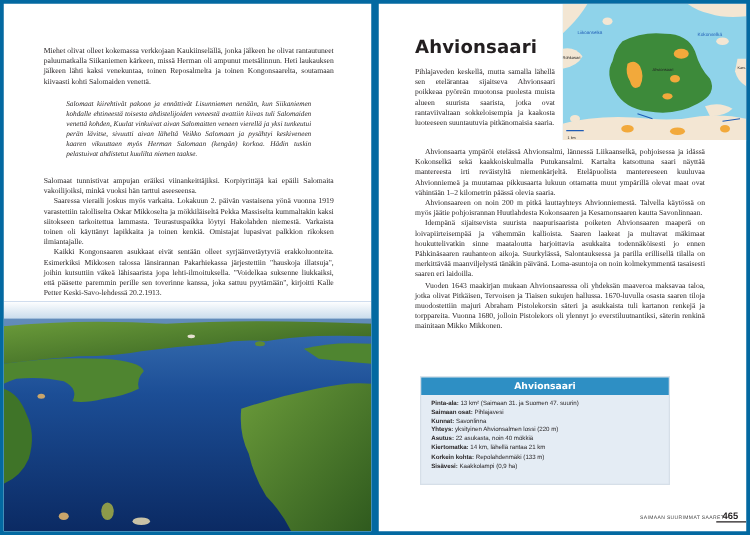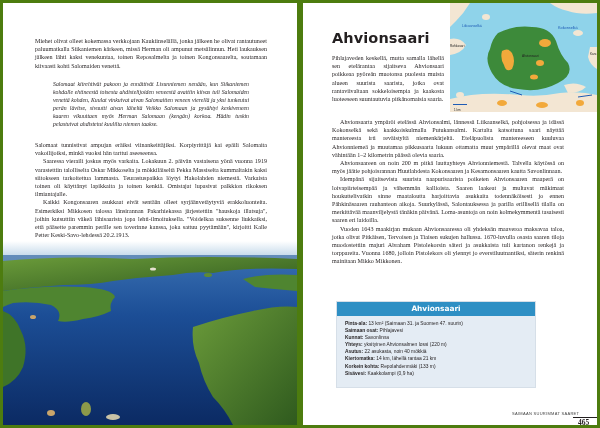--- a/index.html
+++ b/index.html
@@ -1,17 +1,17 @@
 <!DOCTYPE html>
 <html><head>
   <meta charset="utf-8">
   <style>
     * { box-sizing: border-box; margin: 0; padding: 0; }
     html, body { width: 600px; height: 428px; overflow: hidden; background: #000; }
-    .spread { position: relative; width: 600px; height: 428px; background: #4d7c0f; }
+    .spread { position: relative; width: 600px; height: 428px; background: #0369a1; }
     .page { position: absolute; top: 3px; height: 422px; background: #fff; overflow: hidden; }
     .page.left { left: 3px; width: 294px; }
     .page.right { left: 303px; width: 294px; }
     .body-text { font-family: "Liberation Serif", serif; font-size: 6.1px; line-height: 8.2px; color: #231f20; text-align: justify; }
     .body-text p { text-indent: 8px; }
     .body-text p.noindent { text-indent: 0; }
 
     
     .left .txt1 { position: absolute; left: 32px; top: 34px; width: 232px; }
     .left .quote { position: absolute; left: 50px; top: 77px; width: 196px; font-style: italic; font-size: 5.8px; line-height: 8.1px; }
@@ -23,21 +23,21 @@
     .map { position: absolute; left: 147px; top: 0; width: 147px; height: 110px; overflow: hidden; border-bottom: 1px solid #fff; }
     .map svg { display: block; }
     .heading { position: absolute; left: 29px; top: 27px; font-family: "DejaVu Sans", sans-serif; font-size: 14.5px; font-weight: bold; color: #231f20; letter-spacing: 0.1px; }
     .right .txt-narrow { position: absolute; left: 29px; top: 51px; width: 112px; }
     .right .txt-wide { position: absolute; left: 29px; top: 115px; width: 232px; }
     .infobox { position: absolute; left: 33px; top: 298px; width: 200px; height: 87px; border: 1px solid #d6dfe8; background: #e4ecf4; }
     .infobox-header { height: 14px; background: #2e8fc4; color: #fff; font-family: "DejaVu Sans", sans-serif; font-weight: bold; font-size: 7.4px; text-align: center; line-height: 14px; }
     .infobox-body { padding: 4px 8px; font-family: "Liberation Sans", sans-serif; font-size: 4.9px; line-height: 7.1px; color: #231f20; }
     .infobox-body b { font-weight: bold; }
     .footer-label { position: absolute; left: 209px; top: 408px; font-family: "Liberation Sans", sans-serif; font-size: 4px; color: #444; letter-spacing: 0.3px; }
-    .folio { position: absolute; left: 275px; top: 415px; font-family: Liberation Serif, serif; font-weight: bold; font-size: 7.5px; color: #231f20; }
+    .folio { position: absolute; left: 275px; top: 405px; font-family: Liberation Sans, sans-serif; font-weight: bold; font-size: 7.5px; color: #231f20; }
     .folio-rule { position: absolute; left: 270px; top: 414px; width: 24px; height: 0.6px; background: #231f20; }
     .map-label { font-family: "Liberation Sans", sans-serif; }
   </style>
 </head>
 <body>
 
 <div class="spread">
 
   <div class="page left">
     <div class="body-text txt1">

